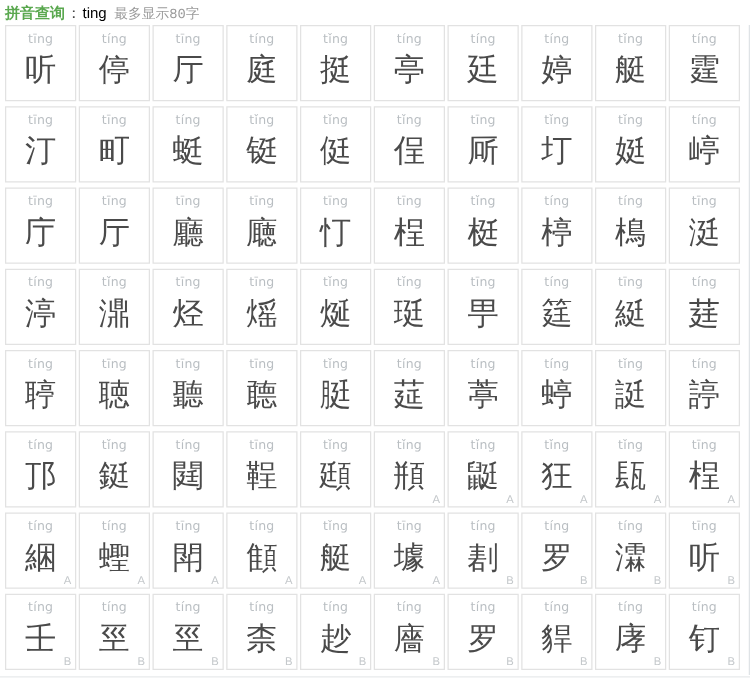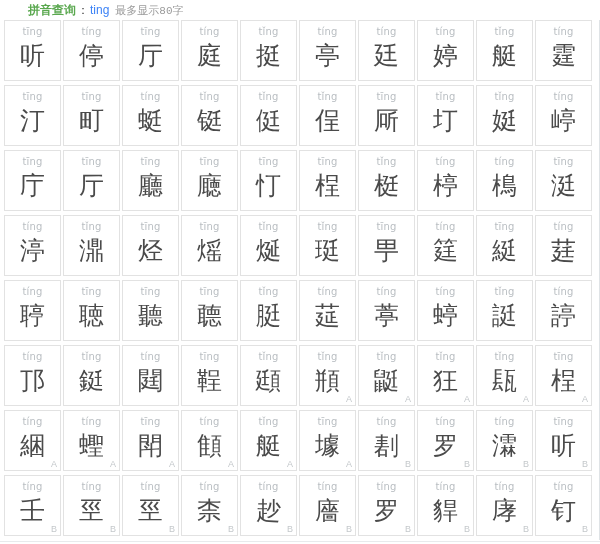--- a/index.html
+++ b/index.html
@@ -8,21 +8,20 @@
     height: 544px;
     background: #ffffff;
     font-family: "Liberation Sans", "DejaVu Sans", sans-serif;
     overflow: hidden;
   }
   #app {
     width: 479px;
     height: 544px;
     position: relative;
     background: #ffffff;
-    padding-left: 24px;
   }
 
   
   .header {
     height: 18px;
     padding: 3px 0 0 4px;
     display: flex;
     align-items: baseline;
     white-space: nowrap;
     font-size: 12px;
@@ -32,21 +31,21 @@
     color: #5aa84f;
     font-weight: bold;
     font-size: 12px;
   }
   .header .colon {
     color: #444444;
     font-size: 12px;
     padding: 0 1px;
   }
   .header .q-value {
-    color: #3b82f6;
+    color: #000000;
     font-size: 12px;
   }
   .header .q-note {
     color: #9a9a9a;
     font-size: 11px;
     padding-left: 6px;
     font-family: Liberation Mono, monospace;
   }
 
   

